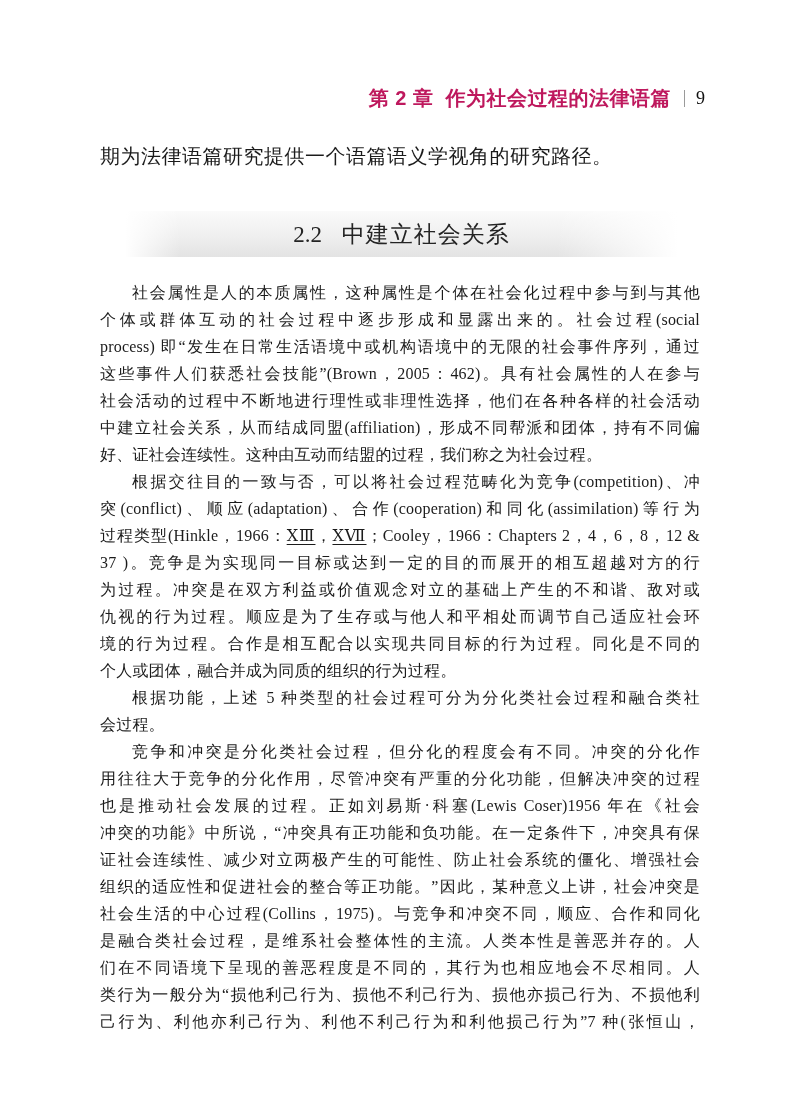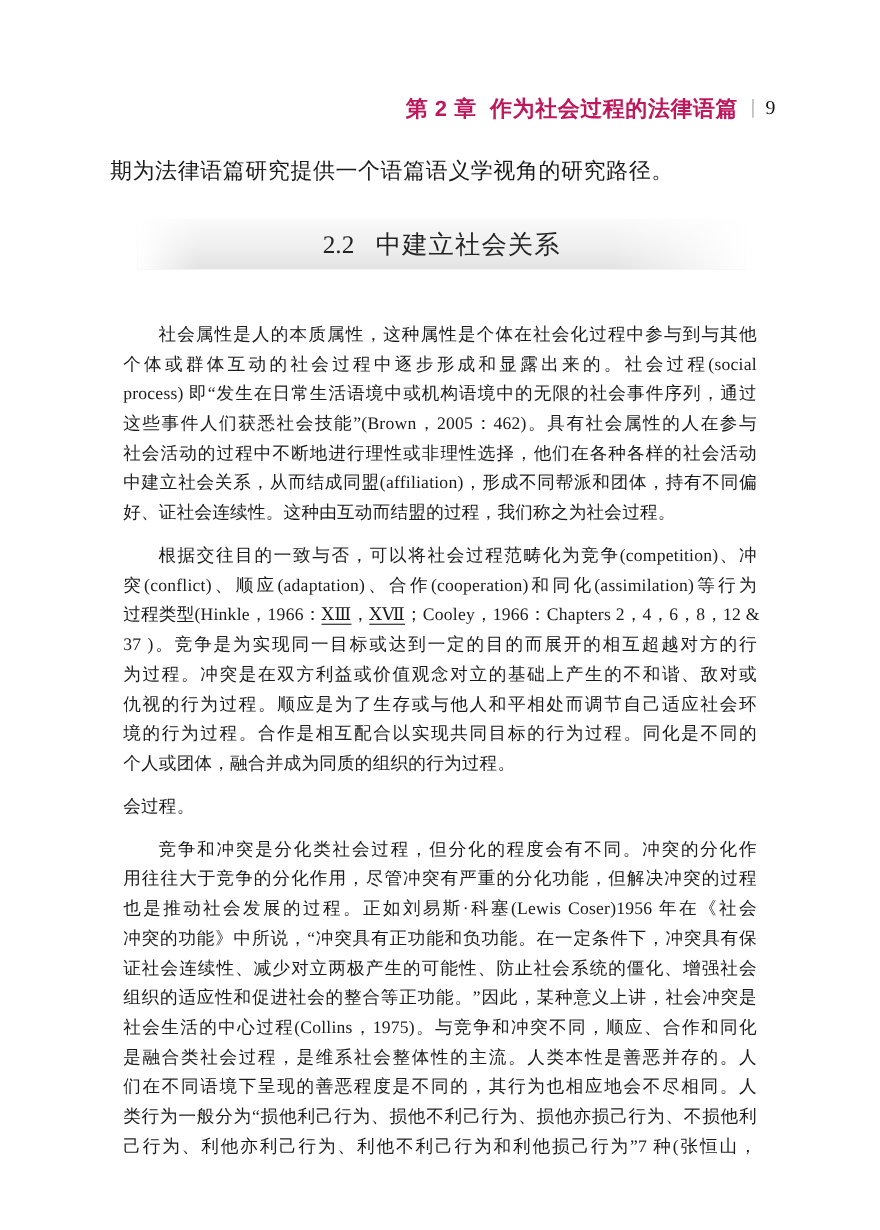--- a/index.html
+++ b/index.html
@@ -40,40 +40,40 @@
 
   
   .intro-line{
     position:absolute;left:100px;top:144px;width:600px;
     font-size:20px;line-height:24px;
     letter-spacing:0.5px;
   }
 
   
   .section-band{
-    position:absolute;left:125px;top:199px;width:553px;height:46px;
+    position:absolute;left:125px;top:211px;width:553px;height:46px;
     background:
       linear-gradient(to right,#ffffff 0%,rgba(255,255,255,0) 10%,rgba(255,255,255,0) 78%,#ffffff 100%),
       linear-gradient(to bottom,var(--band-top) 0%,#efefef 55%,var(--band-bottom) 100%);
     display:flex;align-items:center;justify-content:center;font-family:Liberation Serif, serif;
   }
   .section-title{
     margin:0;font-weight:normal;
     font-size:23px;color:#242424;
     letter-spacing:1px;
     display:flex;align-items:baseline;
   }
   .st-number{margin-right:0.85em;letter-spacing:0;}
 
   
   .body-block{
     position:absolute;left:100px;top:279px;width:600px;
     font-size:16px;
   }
-  .para{margin:12px;padding:0;}
+  .para{margin:0;padding:0;}
   .line{
     height:27px;line-height:27px;
     white-space:nowrap;overflow:visible;
     text-align:justify;text-align-last:justify;
     letter-spacing:0.2px;
   }
   .line.indent{text-indent:2em;}
   .line.last{text-align-last:left;}
   .line u{text-decoration:underline;text-underline-offset:3px;}
 </style>
@@ -112,20 +112,21 @@
         <div class="line indent">根据交往目的一致与否，可以将社会过程范畴化为竞争(competition)、冲</div>
         <div class="line">突(conflict)、顺应(adaptation)、合作(cooperation)和同化(assimilation)等行为</div>
         <div class="line">过程类型(Hinkle，1966：<u>ⅩⅢ</u>，<u>ⅩⅦ</u>；Cooley，1966：Chapters 2，4，6，8，12 &amp;</div>
         <div class="line">37 )。竞争是为实现同一目标或达到一定的目的而展开的相互超越对方的行</div>
         <div class="line">为过程。冲突是在双方利益或价值观念对立的基础上产生的不和谐、敌对或</div>
         <div class="line">仇视的行为过程。顺应是为了生存或与他人和平相处而调节自己适应社会环</div>
         <div class="line">境的行为过程。合作是相互配合以实现共同目标的行为过程。同化是不同的</div>
         <div class="line last">个人或团体，融合并成为同质的组织的行为过程。</div>
       </div>
       <div class="para">
+        <div class="line indent">根据功能，上述 5 种类型的社会过程可分为分化类社会过程和融合类社</div>
         <div class="line last">会过程。</div>
       </div>
       <div class="para">
         <div class="line indent">竞争和冲突是分化类社会过程，但分化的程度会有不同。冲突的分化作</div>
         <div class="line">用往往大于竞争的分化作用，尽管冲突有严重的分化功能，但解决冲突的过程</div>
         <div class="line">也是推动社会发展的过程。正如刘易斯·科塞(Lewis Coser)1956 年在《社会</div>
         <div class="line">冲突的功能》中所说，“冲突具有正功能和负功能。在一定条件下，冲突具有保</div>
         <div class="line">证社会连续性、减少对立两极产生的可能性、防止社会系统的僵化、增强社会</div>
         <div class="line">组织的适应性和促进社会的整合等正功能。”因此，某种意义上讲，社会冲突是</div>
         <div class="line">社会生活的中心过程(Collins，1975)。与竞争和冲突不同，顺应、合作和同化</div>

